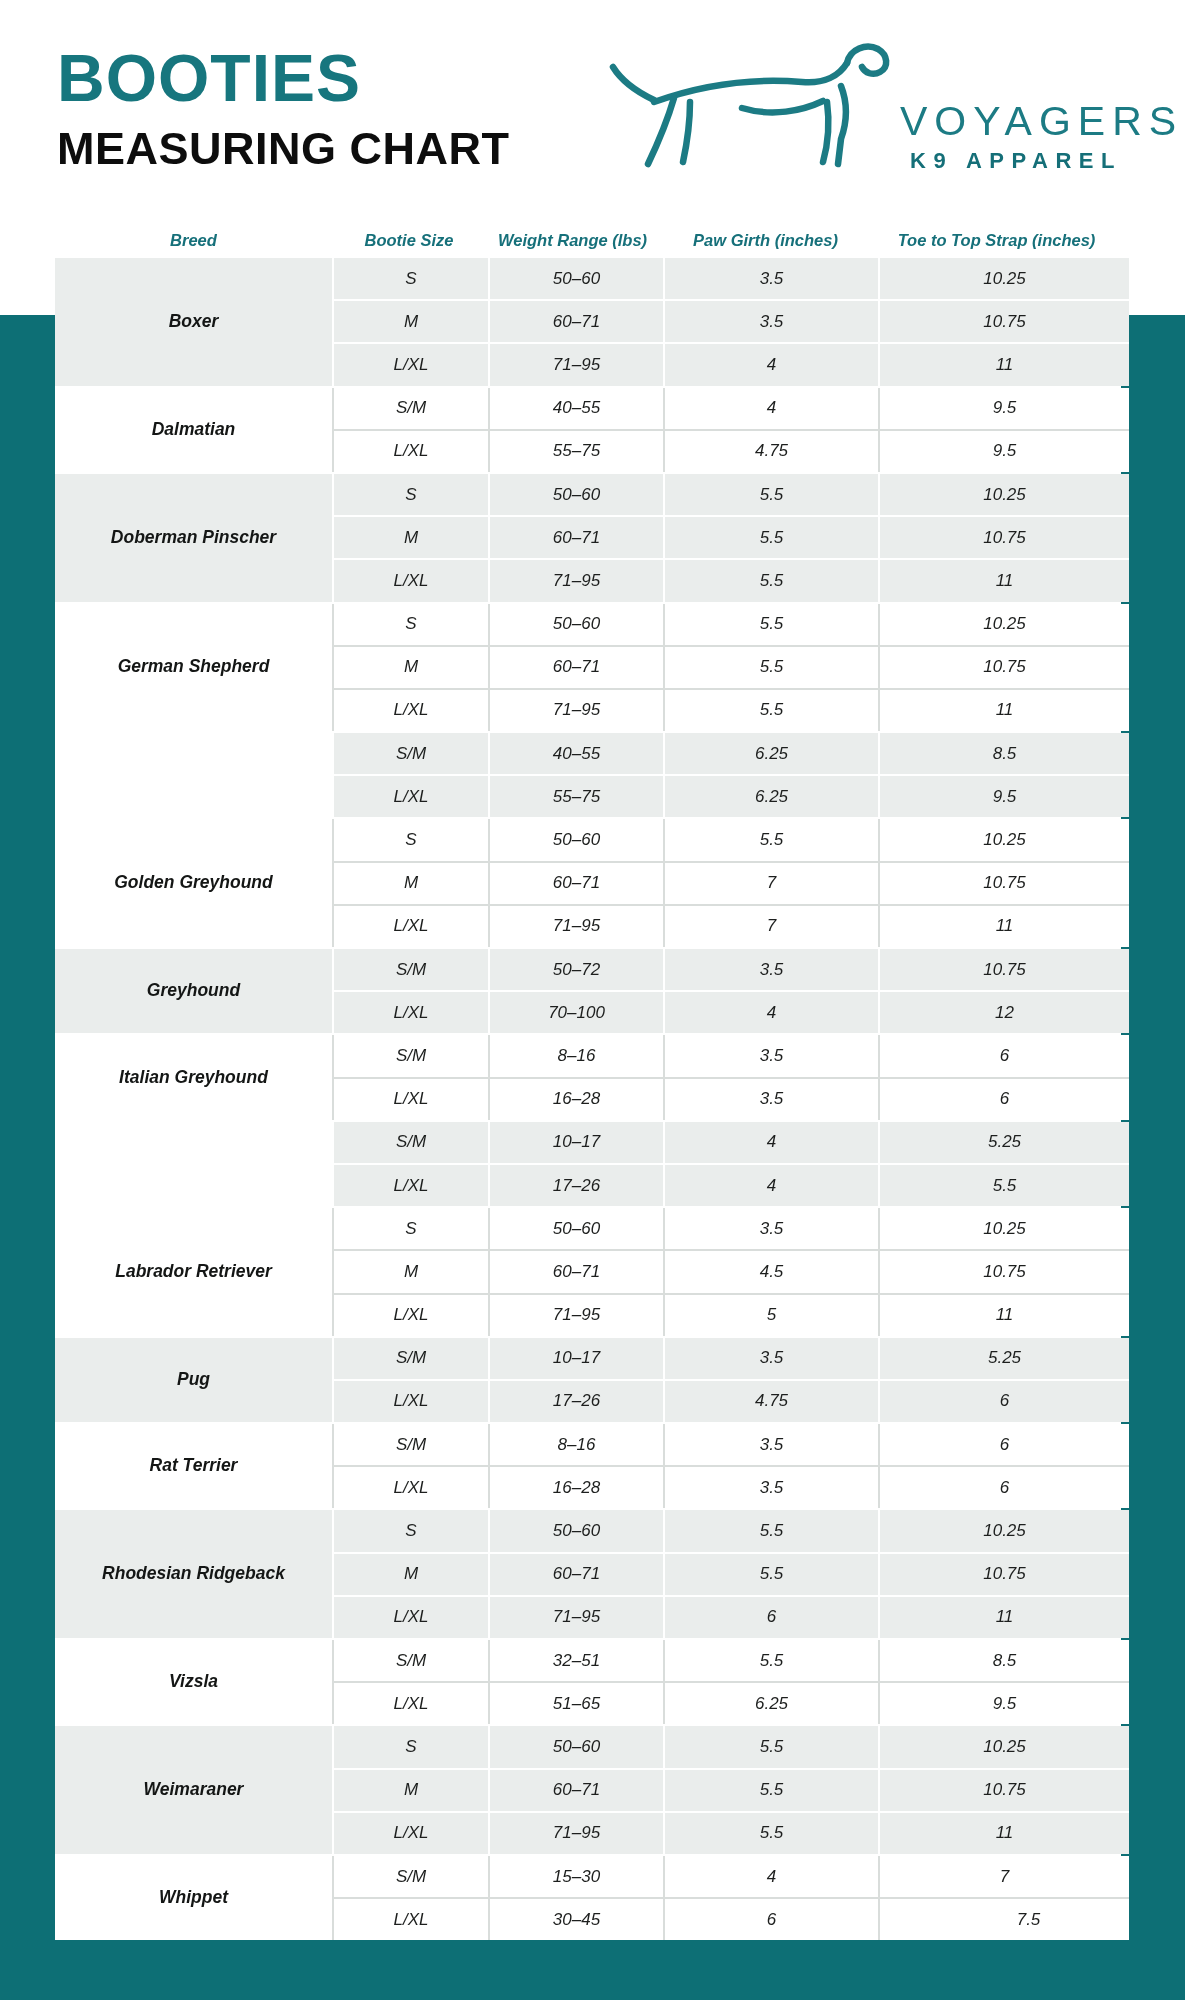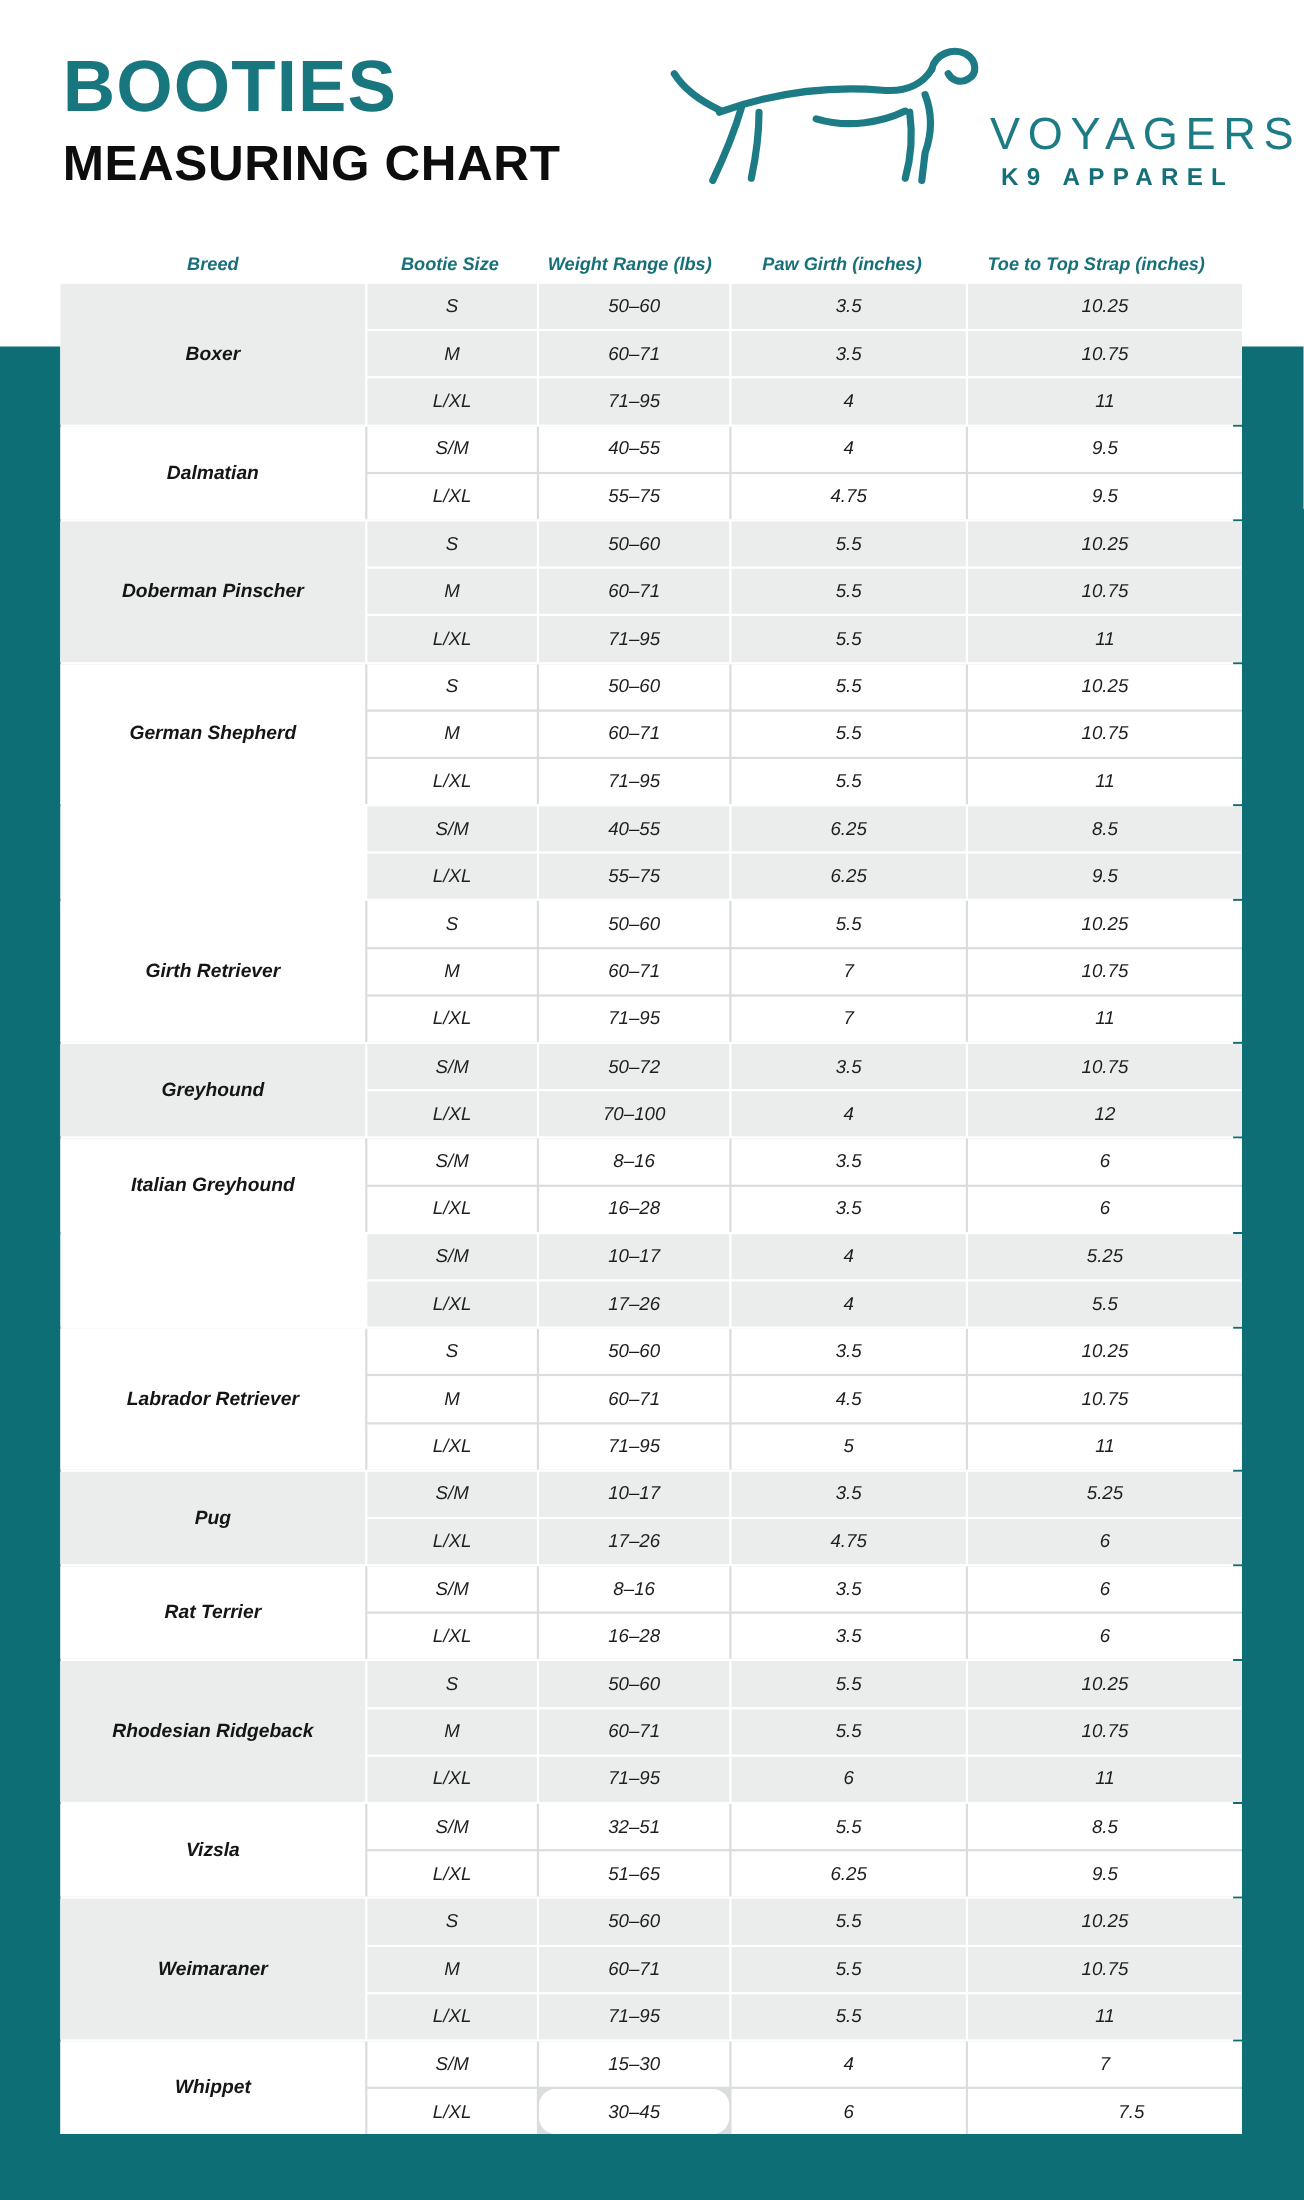--- a/index.html
+++ b/index.html
@@ -147,21 +147,21 @@
         <div class="cell" style="grid-area: 1 / 2;">S/M</div>
         <div class="cell" style="grid-area: 1 / 3;">40–55</div>
         <div class="cell" style="grid-area: 1 / 4;">6.25</div>
         <div class="cell" style="grid-area: 1 / 5;">8.5</div>
         <div class="cell" style="grid-area: 2 / 2;">L/XL</div>
         <div class="cell" style="grid-area: 2 / 3;">55–75</div>
         <div class="cell" style="grid-area: 2 / 4;">6.25</div>
         <div class="cell" style="grid-area: 2 / 5;">9.5</div>
       </div>
       <div class="group plain">
-        <div class="cell breed-cell" style="grid-area: 1 / 1 / span 3;">Girth Retriever</div>
+        <div class="cell breed-cell" style="grid-area: 1 / 1 / span 3;">Golden Greyhound</div>
         <div class="cell" style="grid-area: 1 / 2;">S</div>
         <div class="cell" style="grid-area: 1 / 3;">50–60</div>
         <div class="cell" style="grid-area: 1 / 4;">5.5</div>
         <div class="cell" style="grid-area: 1 / 5;">10.25</div>
         <div class="cell" style="grid-area: 2 / 2;">M</div>
         <div class="cell" style="grid-area: 2 / 3;">60–71</div>
         <div class="cell" style="grid-area: 2 / 4;">7</div>
         <div class="cell" style="grid-area: 2 / 5;">10.75</div>
         <div class="cell" style="grid-area: 3 / 2;">L/XL</div>
         <div class="cell" style="grid-area: 3 / 3;">71–95</div>
@@ -278,18 +278,18 @@
         <div class="cell" style="grid-area: 3 / 4;">5.5</div>
         <div class="cell" style="grid-area: 3 / 5;">11</div>
       </div>
       <div class="group plain">
         <div class="cell breed-cell" style="grid-area: 1 / 1 / span 2;">Whippet</div>
         <div class="cell" style="grid-area: 1 / 2;">S/M</div>
         <div class="cell" style="grid-area: 1 / 3;">15–30</div>
         <div class="cell" style="grid-area: 1 / 4;">4</div>
         <div class="cell" style="grid-area: 1 / 5;">7</div>
         <div class="cell" style="grid-area: 2 / 2;">L/XL</div>
-        <div class="cell" style="grid-area: 2 / 3; border-radius: 15px;">30–45</div>
+        <div class="cell" style="grid-area: 2 / 3;">30–45</div>
         <div class="cell" style="grid-area: 2 / 4;">6</div>
         <div class="cell" style="grid-area: 2 / 5; padding-left: 48px;">7.5</div>
       </div>
     </div>
 </div>
 
 </body></html>

